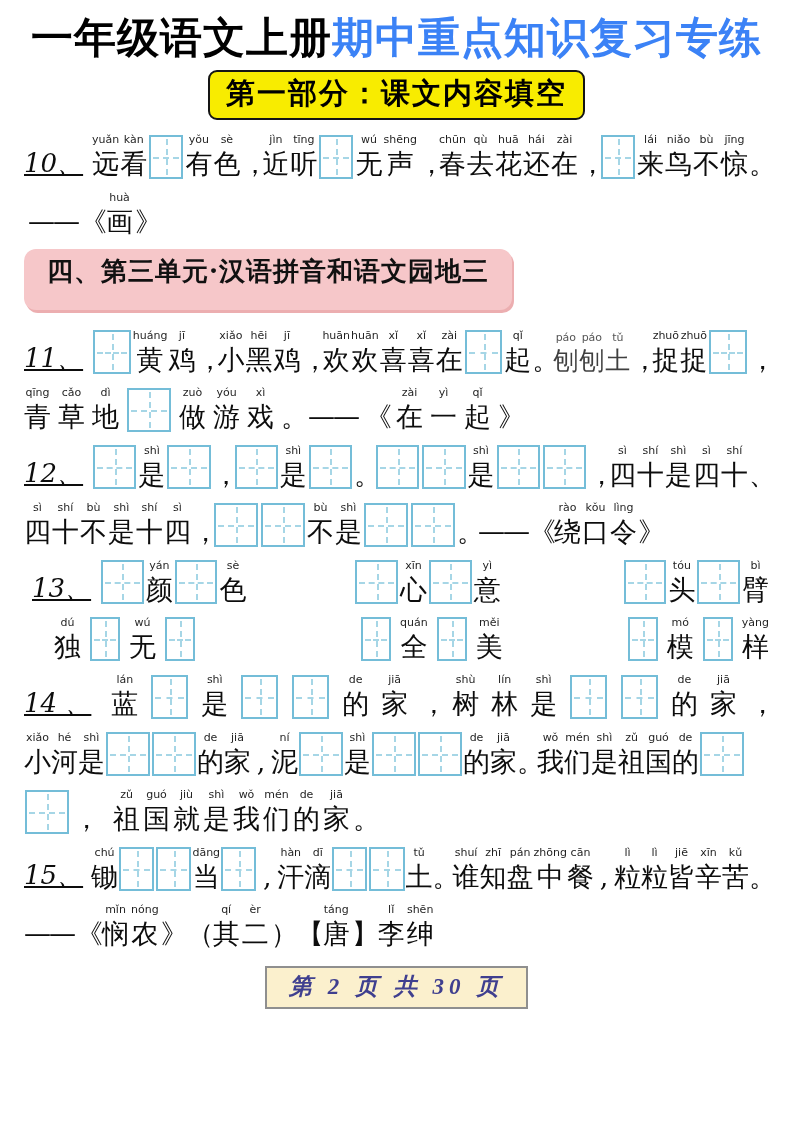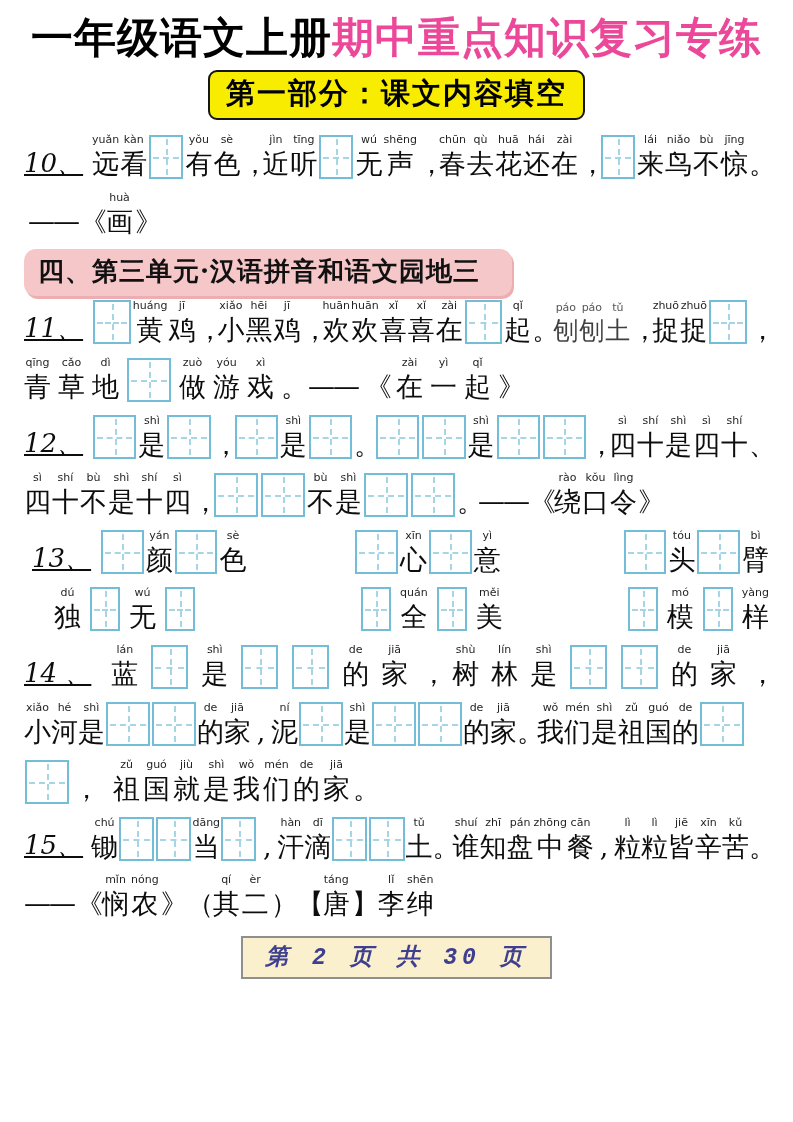--- a/index.html
+++ b/index.html
@@ -2,33 +2,33 @@
 <html><head>
 <meta charset="utf-8">
 <style>
   html,body{margin:0;padding:0;background:#ffffff;}
   body{width:793px;height:1122px;overflow:hidden;font-family:"DejaVu Sans",sans-serif;}
   .page{padding:14px 24px 0 24px;position:relative;}
 
   
   .title{text-align:center;font-family:"DejaVu Serif",serif;font-weight:bold;
          font-size:42px;line-height:1.15;letter-spacing:1px;white-space:nowrap;}
-  .title .t-red{color:#ec4899;}
+  .title .t-red{color:#3b82f6;}
 
   
   .part-header{display:block;width:fit-content;margin:8px auto 14px auto;
                background:#f8ec00;border:2.5px solid #151515;border-radius:9px;
                padding:2px 16px 4px 16px;font-size:29px;font-weight:bold;
                font-family:"DejaVu Serif",serif;letter-spacing:2px;}
 
   
   .pink-header{width:460px;background:#f6c7c9;border-radius:12px;
-               box-shadow:2px 3px 0 #ecaeb0;padding:5px 14px 7px 14px;
-               margin:10px 0 4px 0;font-size:26px;font-weight:bold;
-               font-family:"DejaVu Serif",serif;letter-spacing:1px;color:#111;}
+               box-shadow:2px 3px 0 #ecaeb0;padding:5px 14px 21px 14px;
+               margin:10px 0 20px 0;font-size:26px;font-weight:bold;
+               font-family:"DejaVu Serif",serif;letter-spacing:1px;color:#111;text-align:center;}
 
   
   .line{display:flex;align-items:flex-end;flex-wrap:nowrap;margin:0 0 11px 0;}
   .tk{display:inline-flex;flex-direction:column;align-items:center;flex:0 0 auto;}
   .py{font-size:11px;line-height:1.15;height:14px;color:#1f1f1f;white-space:nowrap;}
   .ch{font-size:27px;line-height:1.2;color:#0d0d0d;font-family:"DejaVu Serif",serif;}
   .narrow .ch{width:20px;text-align:center;}
   .bracket .ch{width:24px;text-align:center;}
   .dash .ch{letter-spacing:-2px;}
   .num{font-size:26px;font-style:italic;font-family:"DejaVu Serif",serif;
@@ -42,21 +42,21 @@
   .box::before{content:"";position:absolute;left:2px;right:2px;top:50%;
                border-top:2px dashed #a6d6e6;}
   .box::after{content:"";position:absolute;top:2px;bottom:2px;left:50%;
               border-left:2px dashed #a6d6e6;}
 
   .sp{flex:0 0 auto;}
 
   
   .footer{width:fit-content;margin:16px auto 0 auto;background:#fbf0cd;
           border:2px solid #8f8f8f;color:#3f3f8f;font-size:23px;font-weight:bold;
-          font-style:italic;font-family:Liberation Mono, monospace;
+          font-style:italic;font-family:Liberation Serif, serif;
           padding:3px 22px 5px 22px;letter-spacing:5px;white-space:nowrap;}
 </style>
 </head>
 <body>
 
 <div class="page">
   <div class="title">
     <span>一年级语文上册</span><span class="t-red">期中重点知识复习专练</span>
   </div>
 

